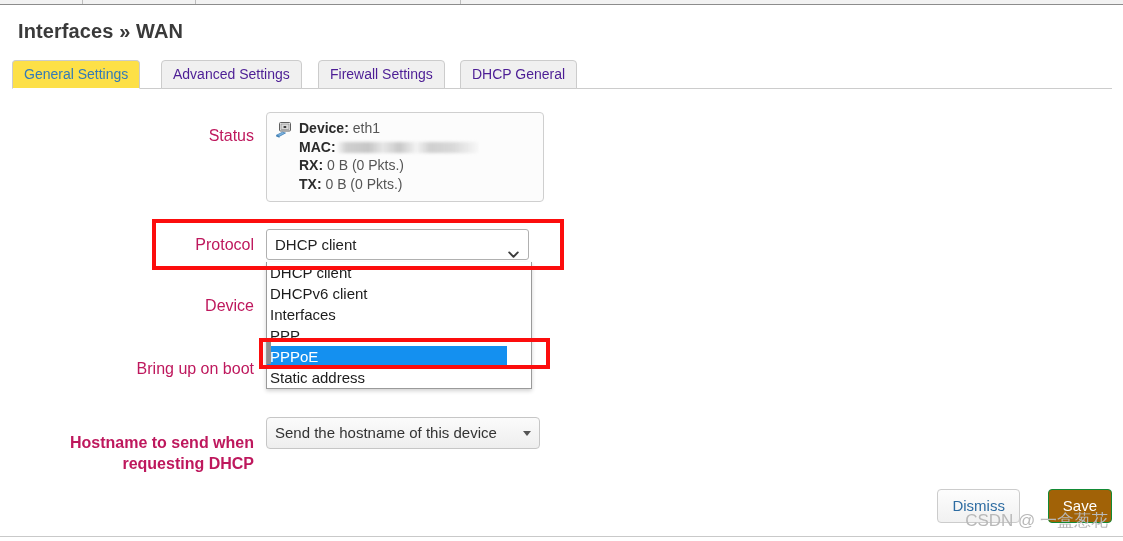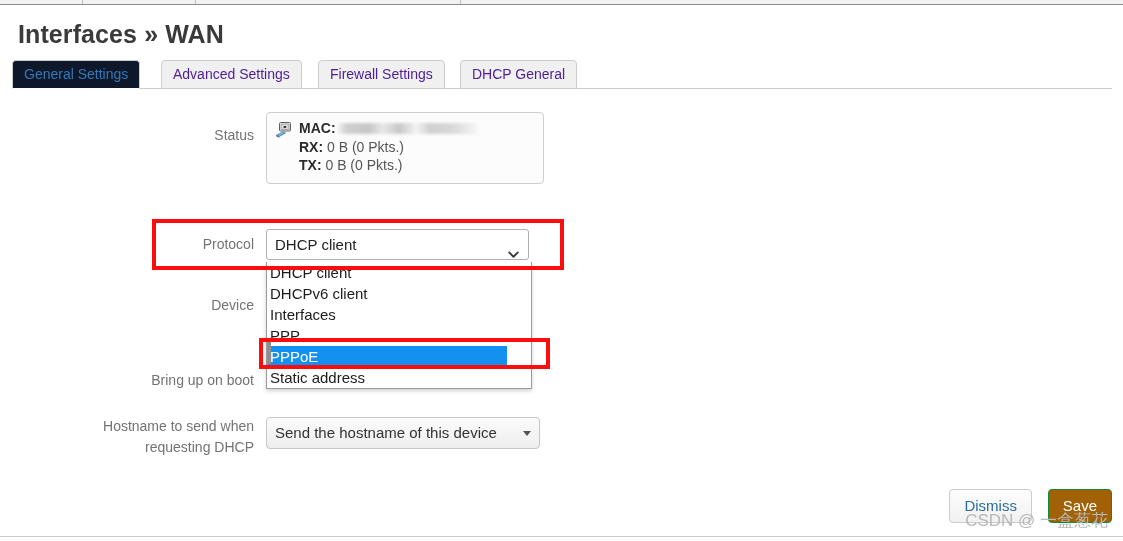--- a/index.html
+++ b/index.html
@@ -42,21 +42,21 @@
     height: 5px;
     background: #ffffff;
     border-top: 1px solid #c9c9c9;
   }
 
   
   #page-title {
     position: absolute;
     left: 18px;
     top: 20px;
-    font-size: 25px;
+    font-size: 20px;
     font-weight: bold;
     color: #3a3a3a;
     letter-spacing: 0.1px;
     white-space: nowrap;
   }
 
   
   #tabstrip {
     position: absolute;
     left: 12px;
@@ -74,38 +74,38 @@
     font-size: 14px;
     border: 1px solid #cccccc;
     border-top-left-radius: 4px;
     border-top-right-radius: 4px;
     background: #f0f0f0;
     color: #4c1d95;
     cursor: pointer;
     white-space: nowrap;
   }
   .tab.active {
-    background: #0f172a;
+    background: #fde047;
     color: #337ab7;
     border-bottom-color: #ffffff;
   }
 
   
   .frow {
     position: absolute;
     left: 0;
     width: 560px;
   }
   .flabel {
     position: absolute;
     left: 0;
     width: 254px;
     text-align: right;
-    font-size: 14px;
-    color: #737373;
+    font-size: 16px;
+    color: #be185d;
     line-height: 19px;
   }
   .fctl {
     position: absolute;
     left: 266px;
   }
 
   
   #status-box {
     width: 278px;
@@ -268,21 +268,21 @@
     padding: 0 14px;
     font-size: 15px;
     border-radius: 4px;
     cursor: pointer;
     vertical-align: top;
   }
   #dismiss-button {
     border: 1px solid #cccccc;
     background: linear-gradient(#fdfdfd, #f1f1f1);
     color: #2d6ca2;
-    margin-right: 12px;
+    margin-right: 24px;
   }
   #save-button {
     border: 1px solid #128a35;
     background: #a16207;
     color: #ffffff;
   }
 
   
   #watermark {
     position: absolute;
@@ -322,20 +322,24 @@
         <svg width="18" height="18" viewBox="0 0 18 18" aria-hidden="true">
           <rect x="4.5" y="1.5" width="11" height="8.5" rx="1" fill="#f2f2f2" stroke="#5f5f5f" stroke-width="1"></rect>
           <rect x="6" y="3" width="8" height="5.5" fill="#d9d9d9" stroke="#8a8a8a" stroke-width="0.7"></rect>
           <rect x="8.6" y="5" width="2.6" height="2" fill="#3c3c3c"></rect>
           <path d="M1.5 14.2 L7.5 11.2 L10.5 12.0 L4.6 15.2 Z" fill="#7fb3e0" stroke="#3f7fb5" stroke-width="0.8"></path>
           <path d="M1.2 14.6 L4.6 16.1" stroke="#3f7fb5" stroke-width="1.2" fill="none"></path>
         </svg>
       </div>
       <div class="status-lines">
         <div>
+          <b>Device:</b>
+          <span>eth1</span>
+        </div>
+        <div>
           <b>MAC:</b><span id="mac-redaction"></span>
         </div>
         <div>
           <b>RX:</b>
           <span>0 B (0 Pkts.)</span>
         </div>
         <div>
           <b>TX:</b>
           <span>0 B (0 Pkts.)</span>
         </div>
@@ -356,38 +360,38 @@
       </span>
     </div>
   </div>
 </div>
 
 <div class="frow" style="top:296px">
   <div class="flabel" style="top:0px">Device</div>
 </div>
 
 <div class="frow" style="top:355px">
-  <div class="flabel" style="top:16px">Bring up on boot</div>
+  <div class="flabel" style="top:4px">Bring up on boot</div>
   <div class="fctl" style="top:1px">
     <span class="chk"></span>
   </div>
 </div>
 
 <div id="proto-listbox">
   <div class="opt">DHCP client</div>
   <div class="opt">DHCPv6 client</div>
   <div class="opt">Interfaces</div>
   <div class="opt">PPP</div>
   <div class="opt sel">PPPoE</div>
   <div class="opt">Static address</div>
   <div class="scrollgrip"></div>
 </div>
 
 <div class="frow" style="top:412px">
-  <div class="flabel" style="top:4px; line-height:21px;">
+  <div class="flabel" style="top:20px; line-height:21px;font-weight:bold;">
     <div>Hostname to send when</div>
     <div>requesting DHCP</div>
   </div>
   <div class="fctl" style="top:5px">
     <div class="sel-bs">
       <span>Send the hostname of this device</span>
       <span class="caret"></span>
     </div>
   </div>
 </div>

